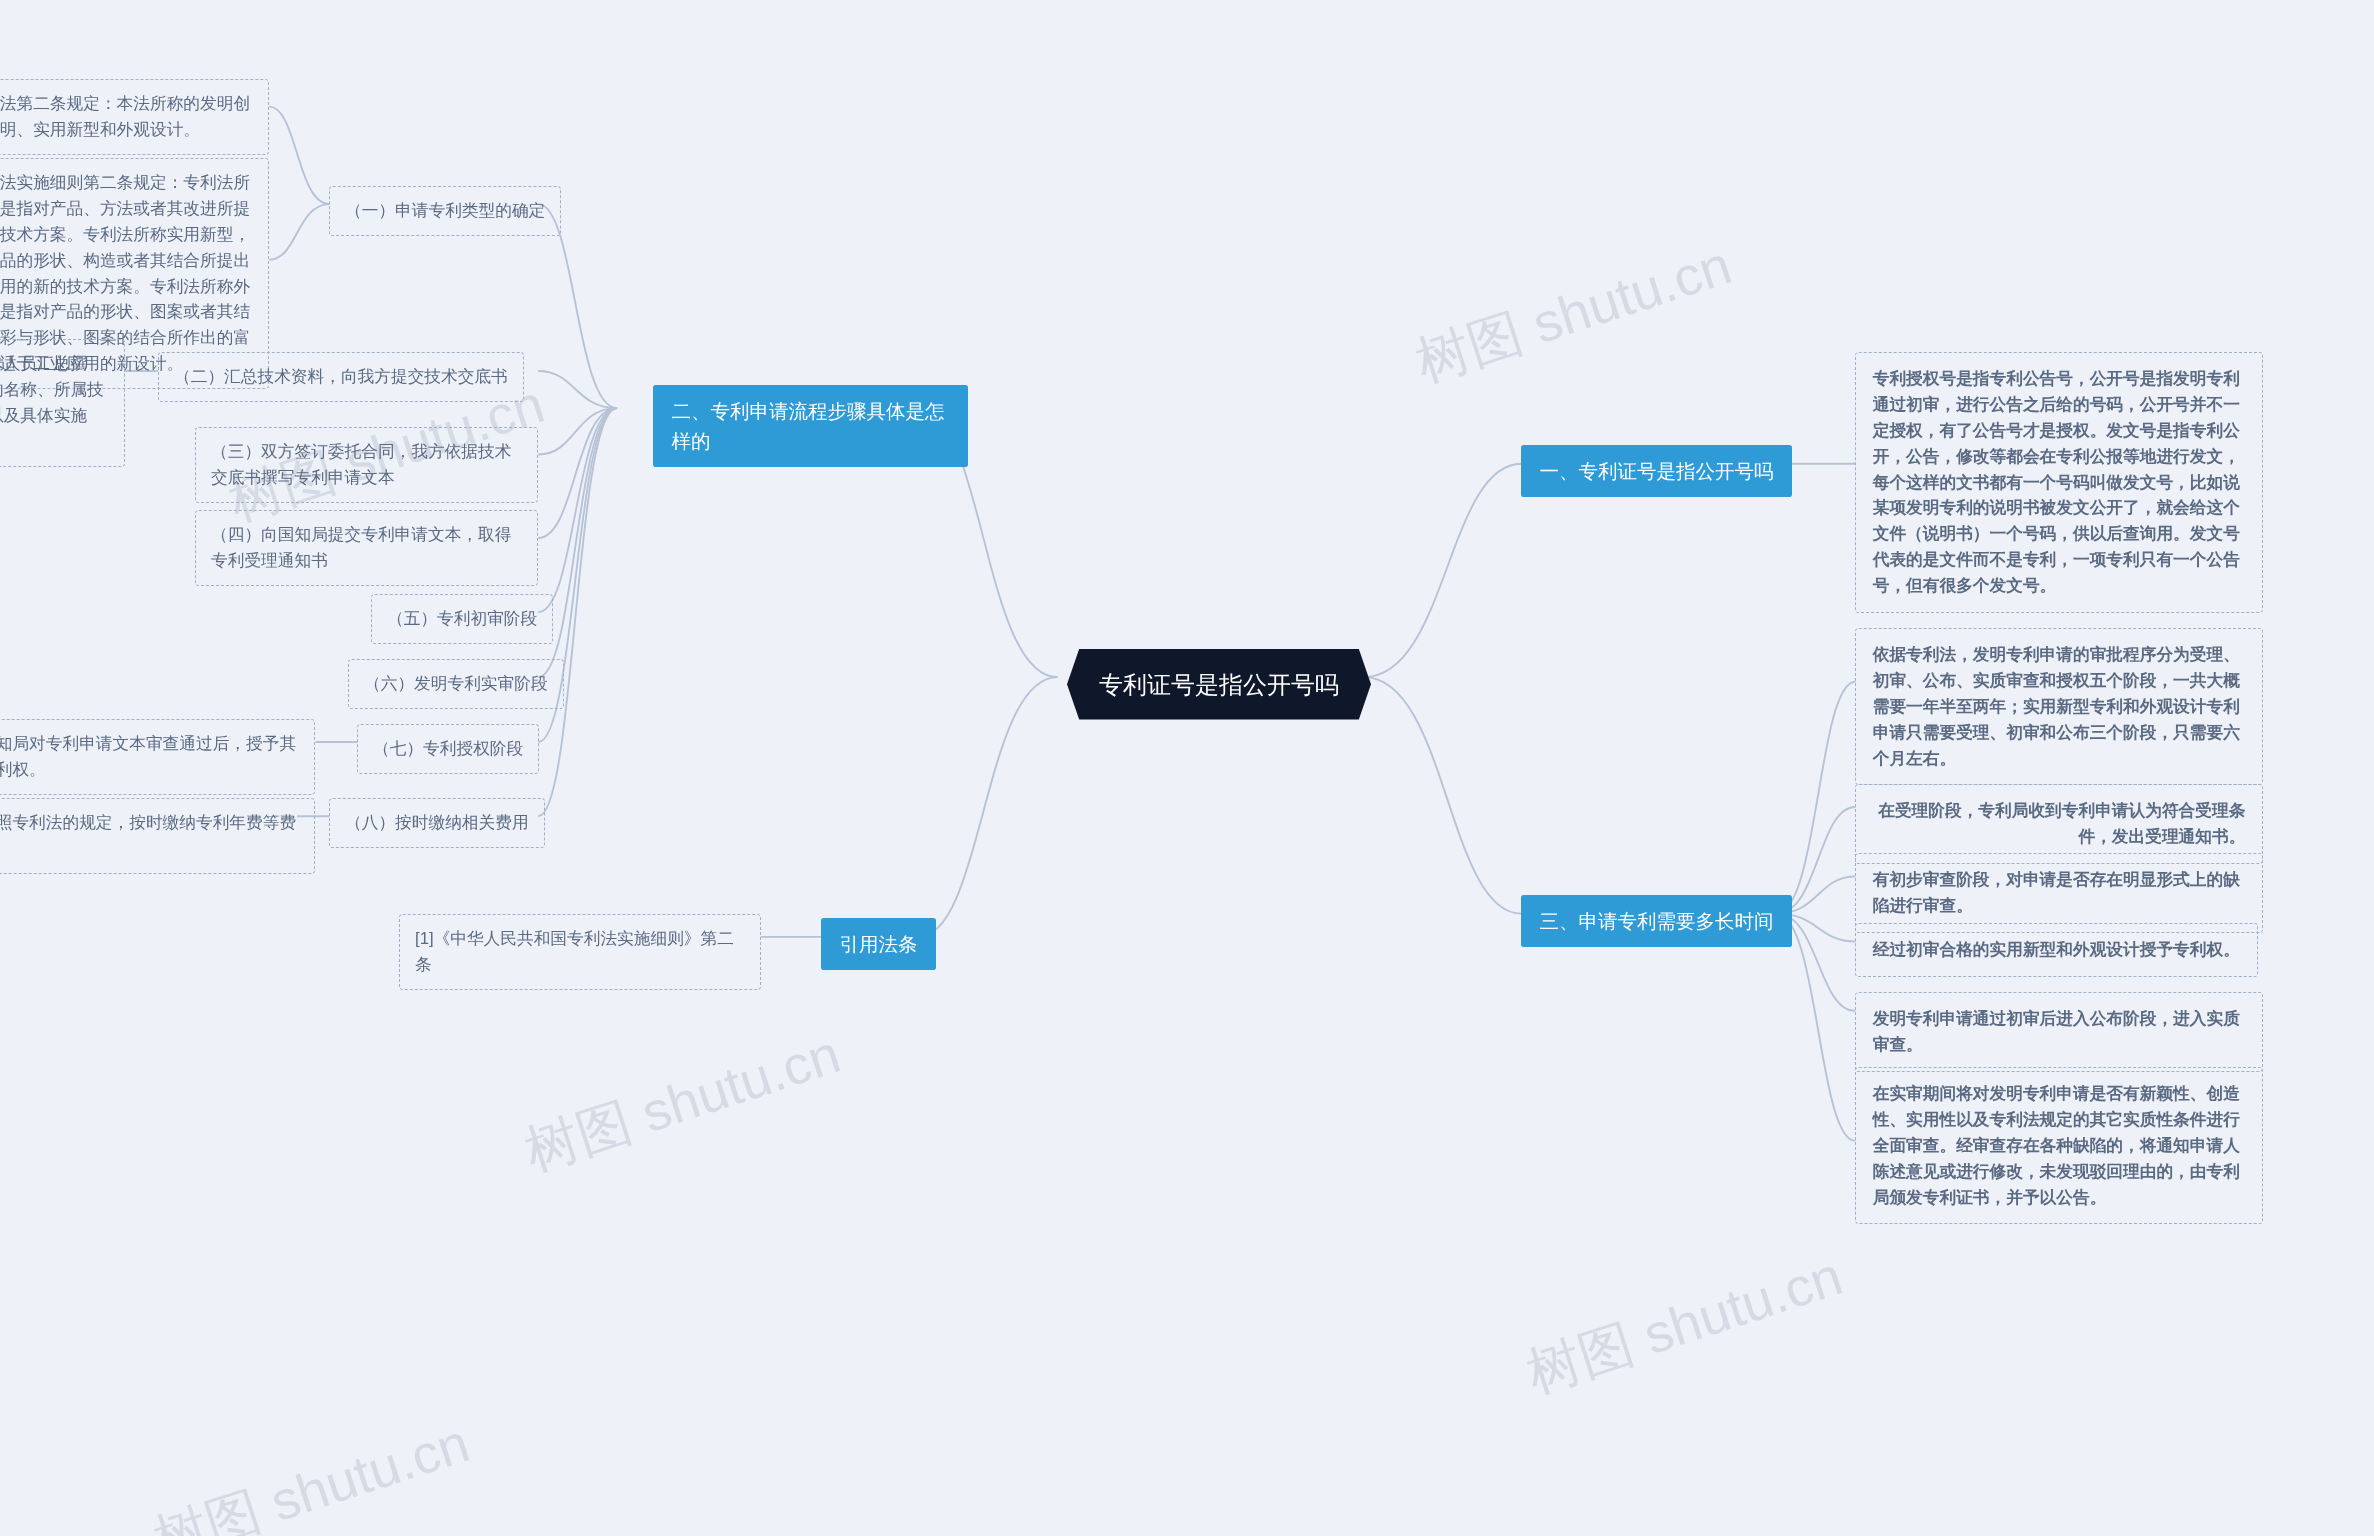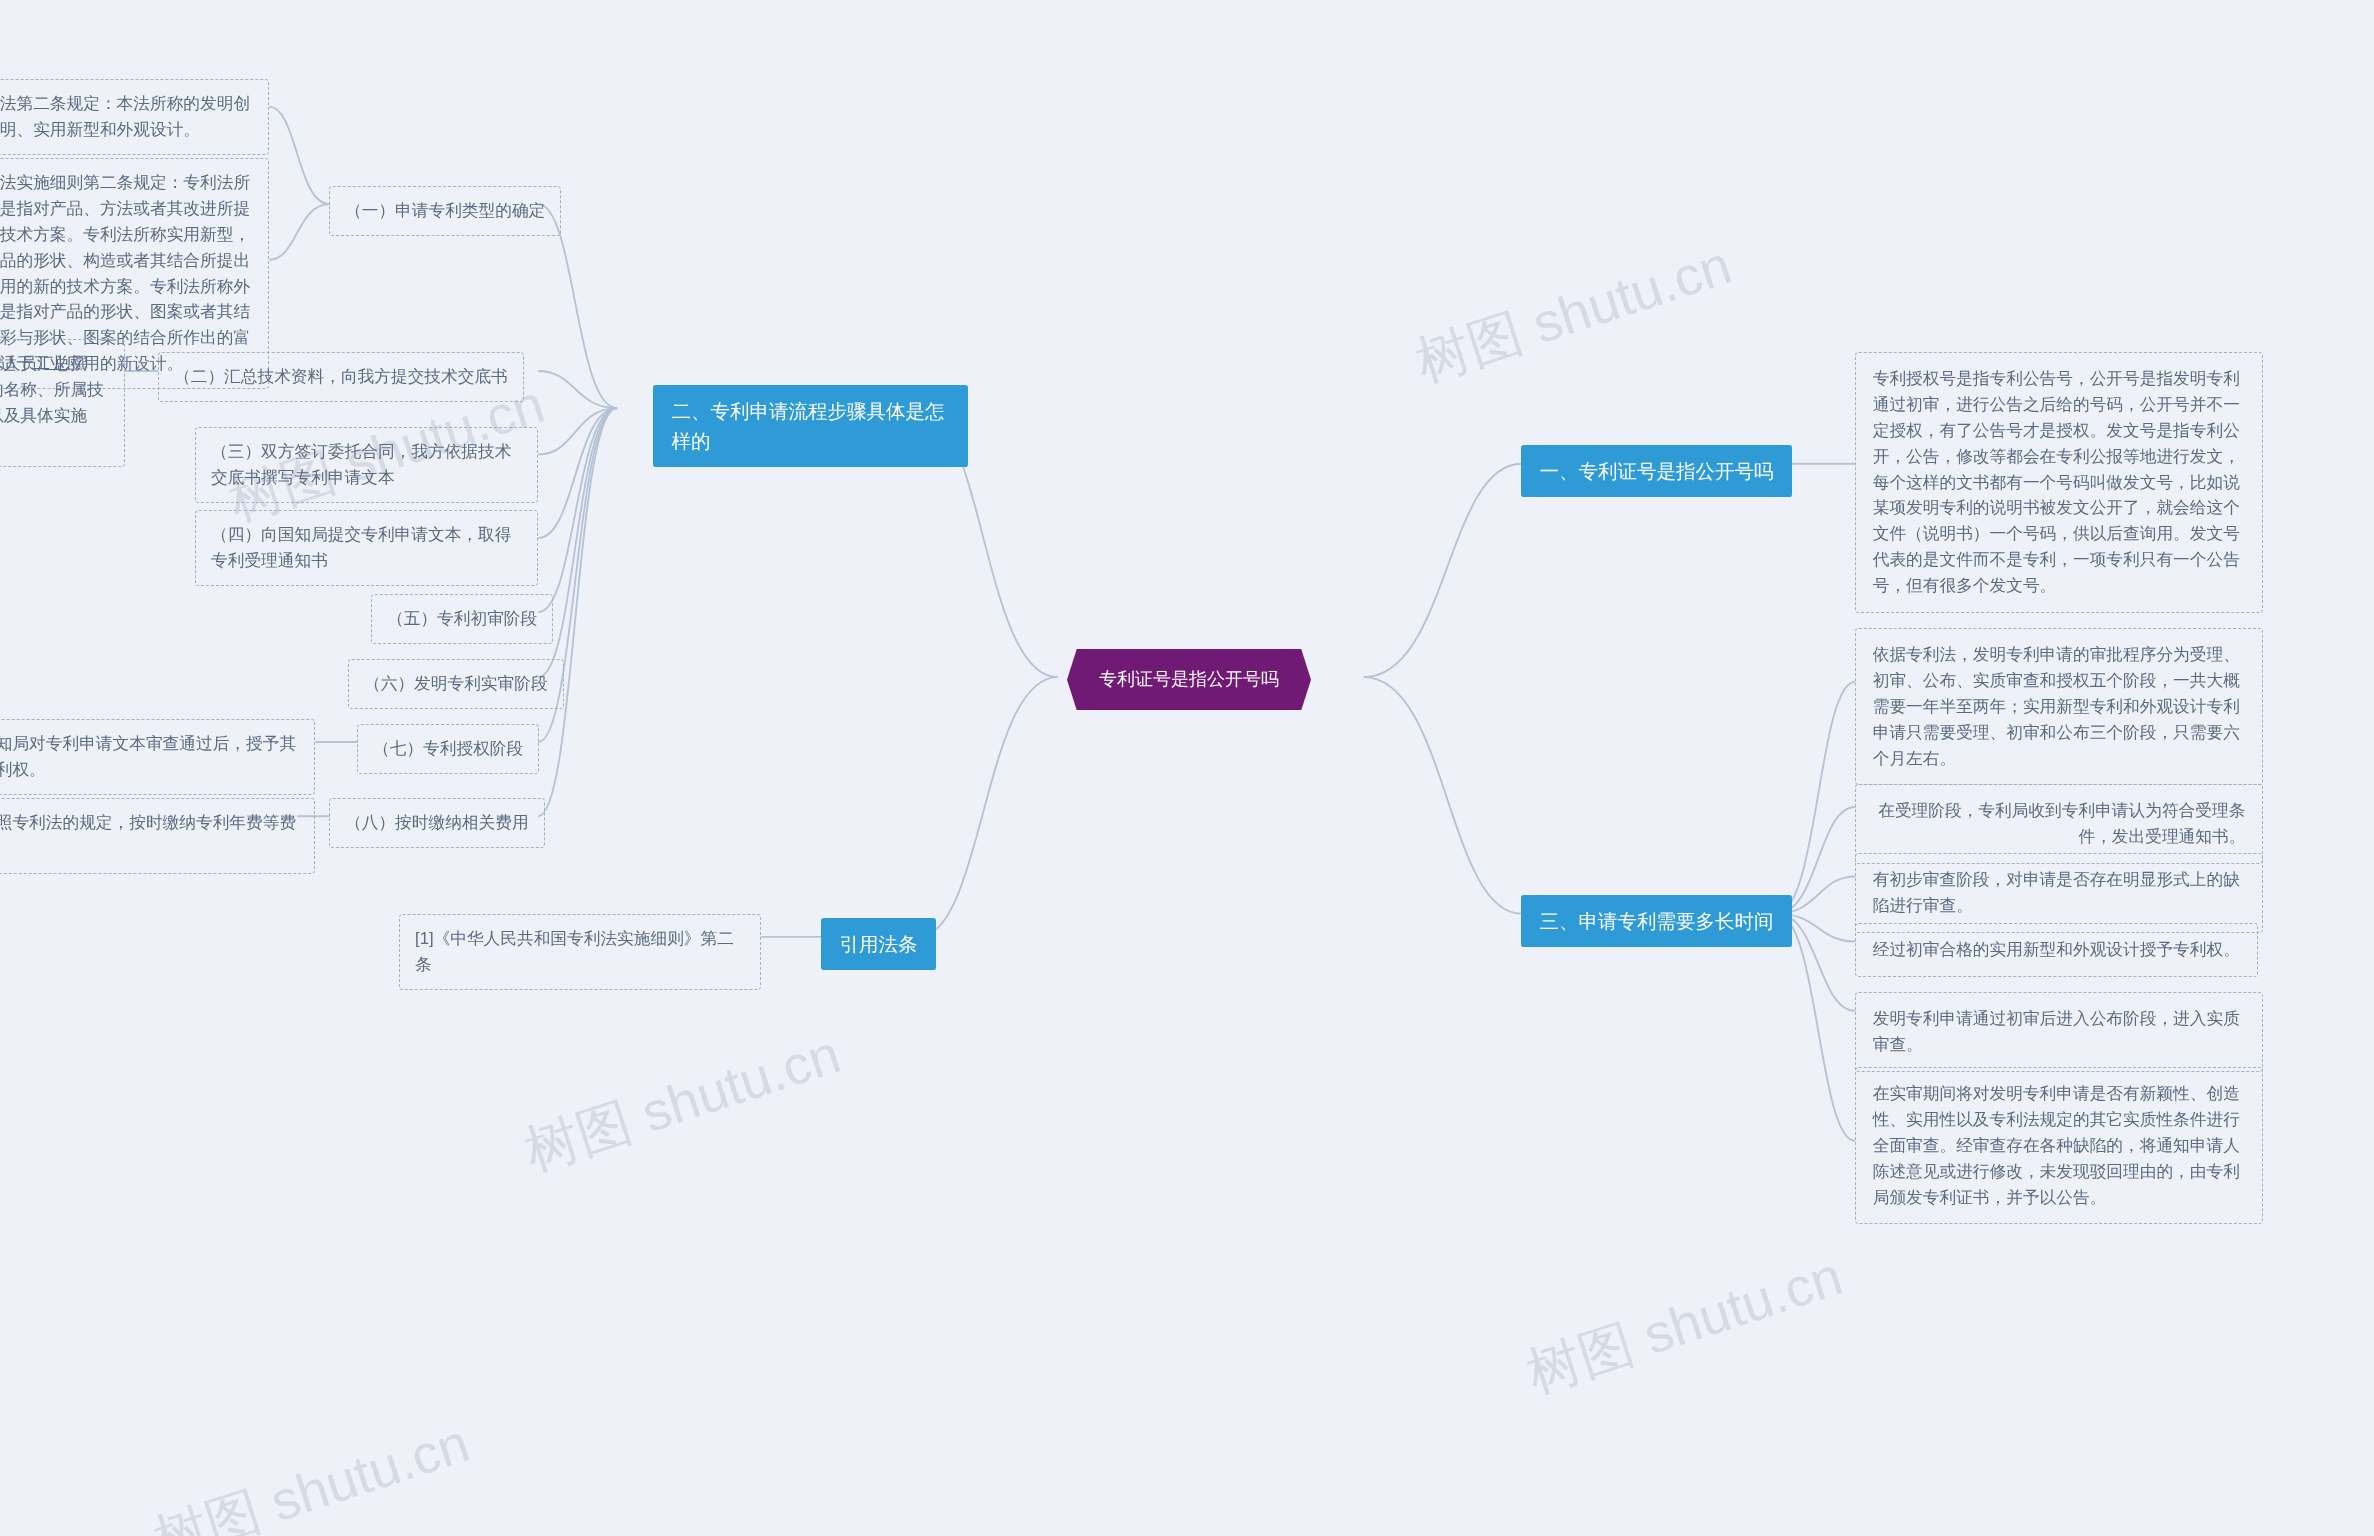--- a/index.html
+++ b/index.html
@@ -25,24 +25,24 @@
     top: 0; left: 0;
     width: 2375px;
     height: 1536px;
   }
   .node {
     position: absolute;
     font-size: 18.6px;
     line-height: 1.55;
   }
   .center {
-    background: #701a75;
+    background: #0f172a;
     color: #fff;
     padding: 16.7px 32px;
-    font-size: 18px;
+    font-size: 24px;
     border-radius: 1.9px;
     clip-path: polygon(4% 0, 96% 0, 100% 50%, 96% 100%, 4% 100%, 0 50%);
   }
   .branch {
     background: #2e9ad6;
     color: #fff;
     padding: 11px 18.6px;
     font-size: 19.5px;
     border-radius: 2.8px;
     max-width: 306px;
@@ -58,20 +58,21 @@
   .leaf { max-width: 260px; }
   .leaf-wide { max-width: 371px; }
   .leaf-vwide { 
     border: 1.9px dashed #9fb0c8;
     background: transparent;
     color: #5a6a82;
     padding: 13px 16.7px;
     font-size: 16.7px;
     border-radius: 3.7px;
     max-width: 408px;
+    font-weight: bold;
   }
 </style>
 </head>
 <body>
 
 <div class="watermark" style="left:223px; top:417px;">树图 shutu.cn</div>
 <div class="watermark" style="left:1410px; top:278px;">树图 shutu.cn</div>
 <div class="watermark" style="left:519px; top:1067px;">树图 shutu.cn</div>
 <div class="watermark" style="left:1521px; top:1289px;">树图 shutu.cn</div>
 <div class="watermark" style="left:148px; top:1456px;">树图 shutu.cn</div>

